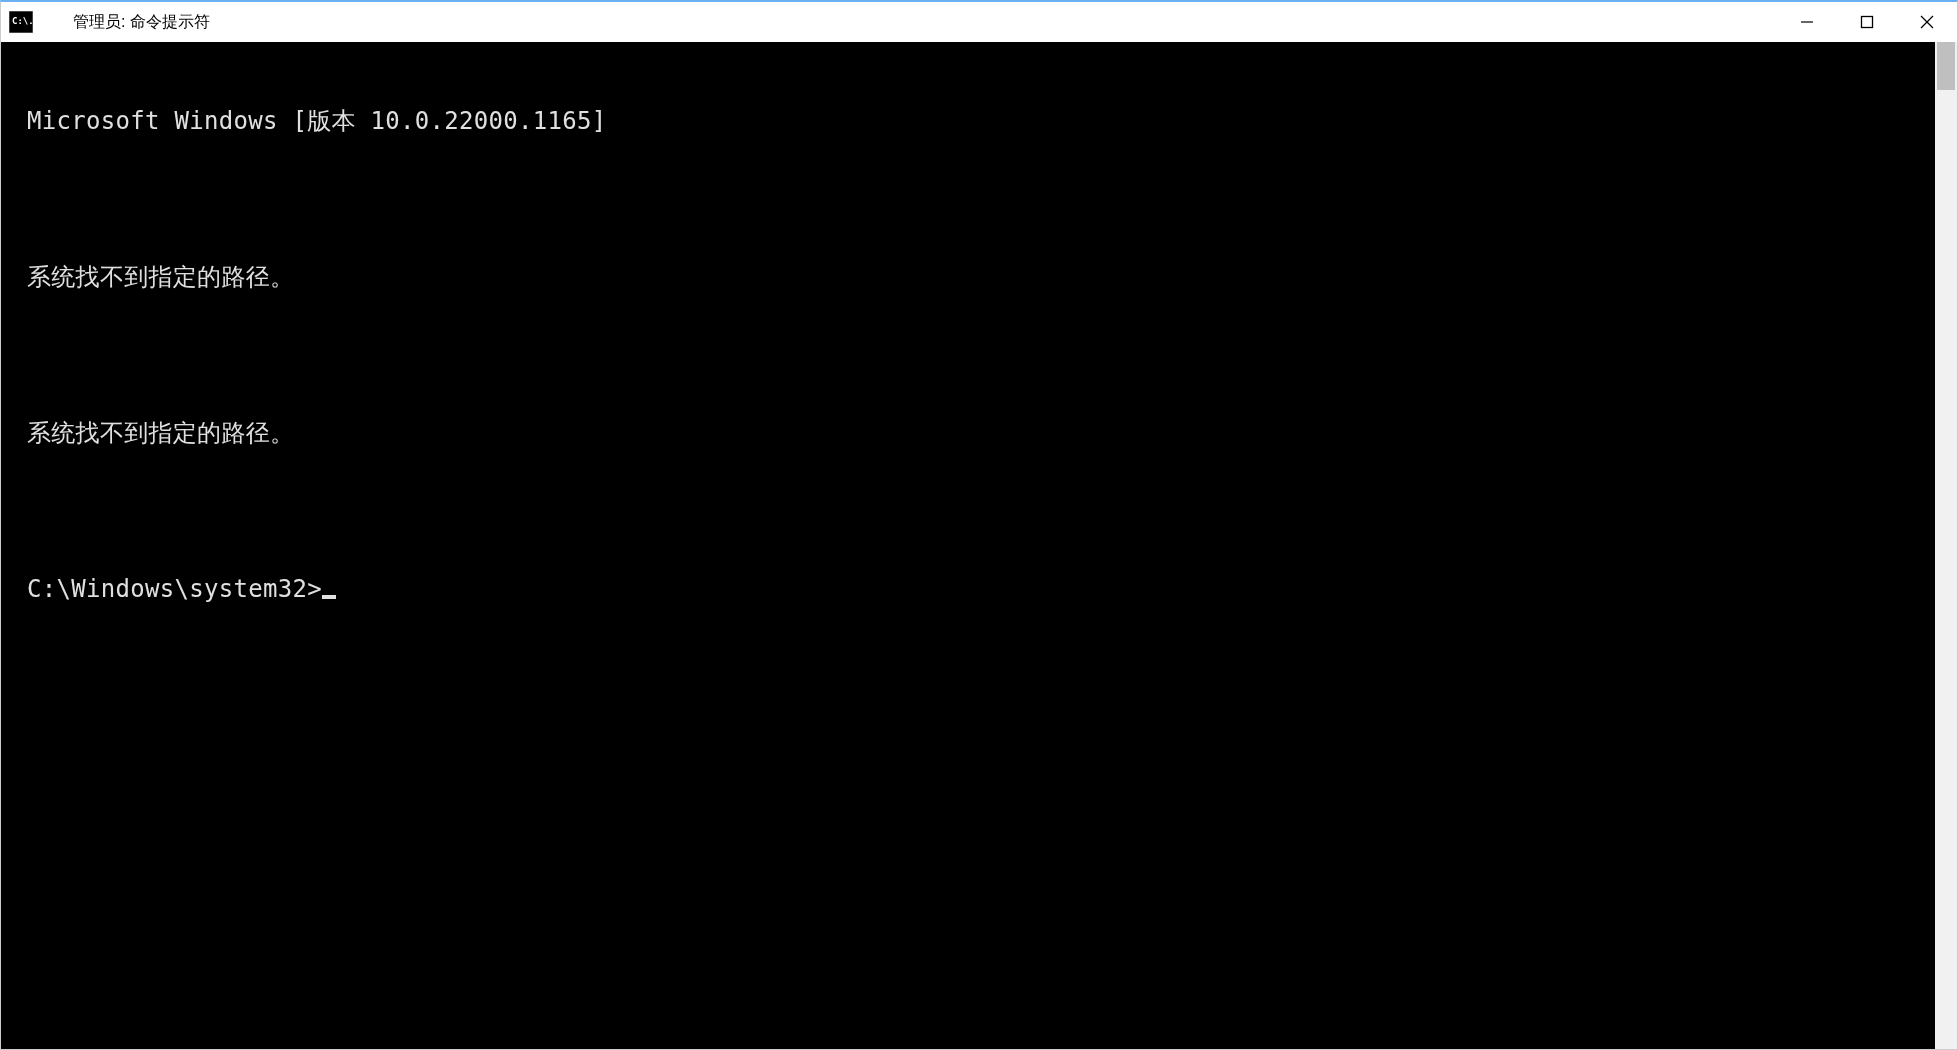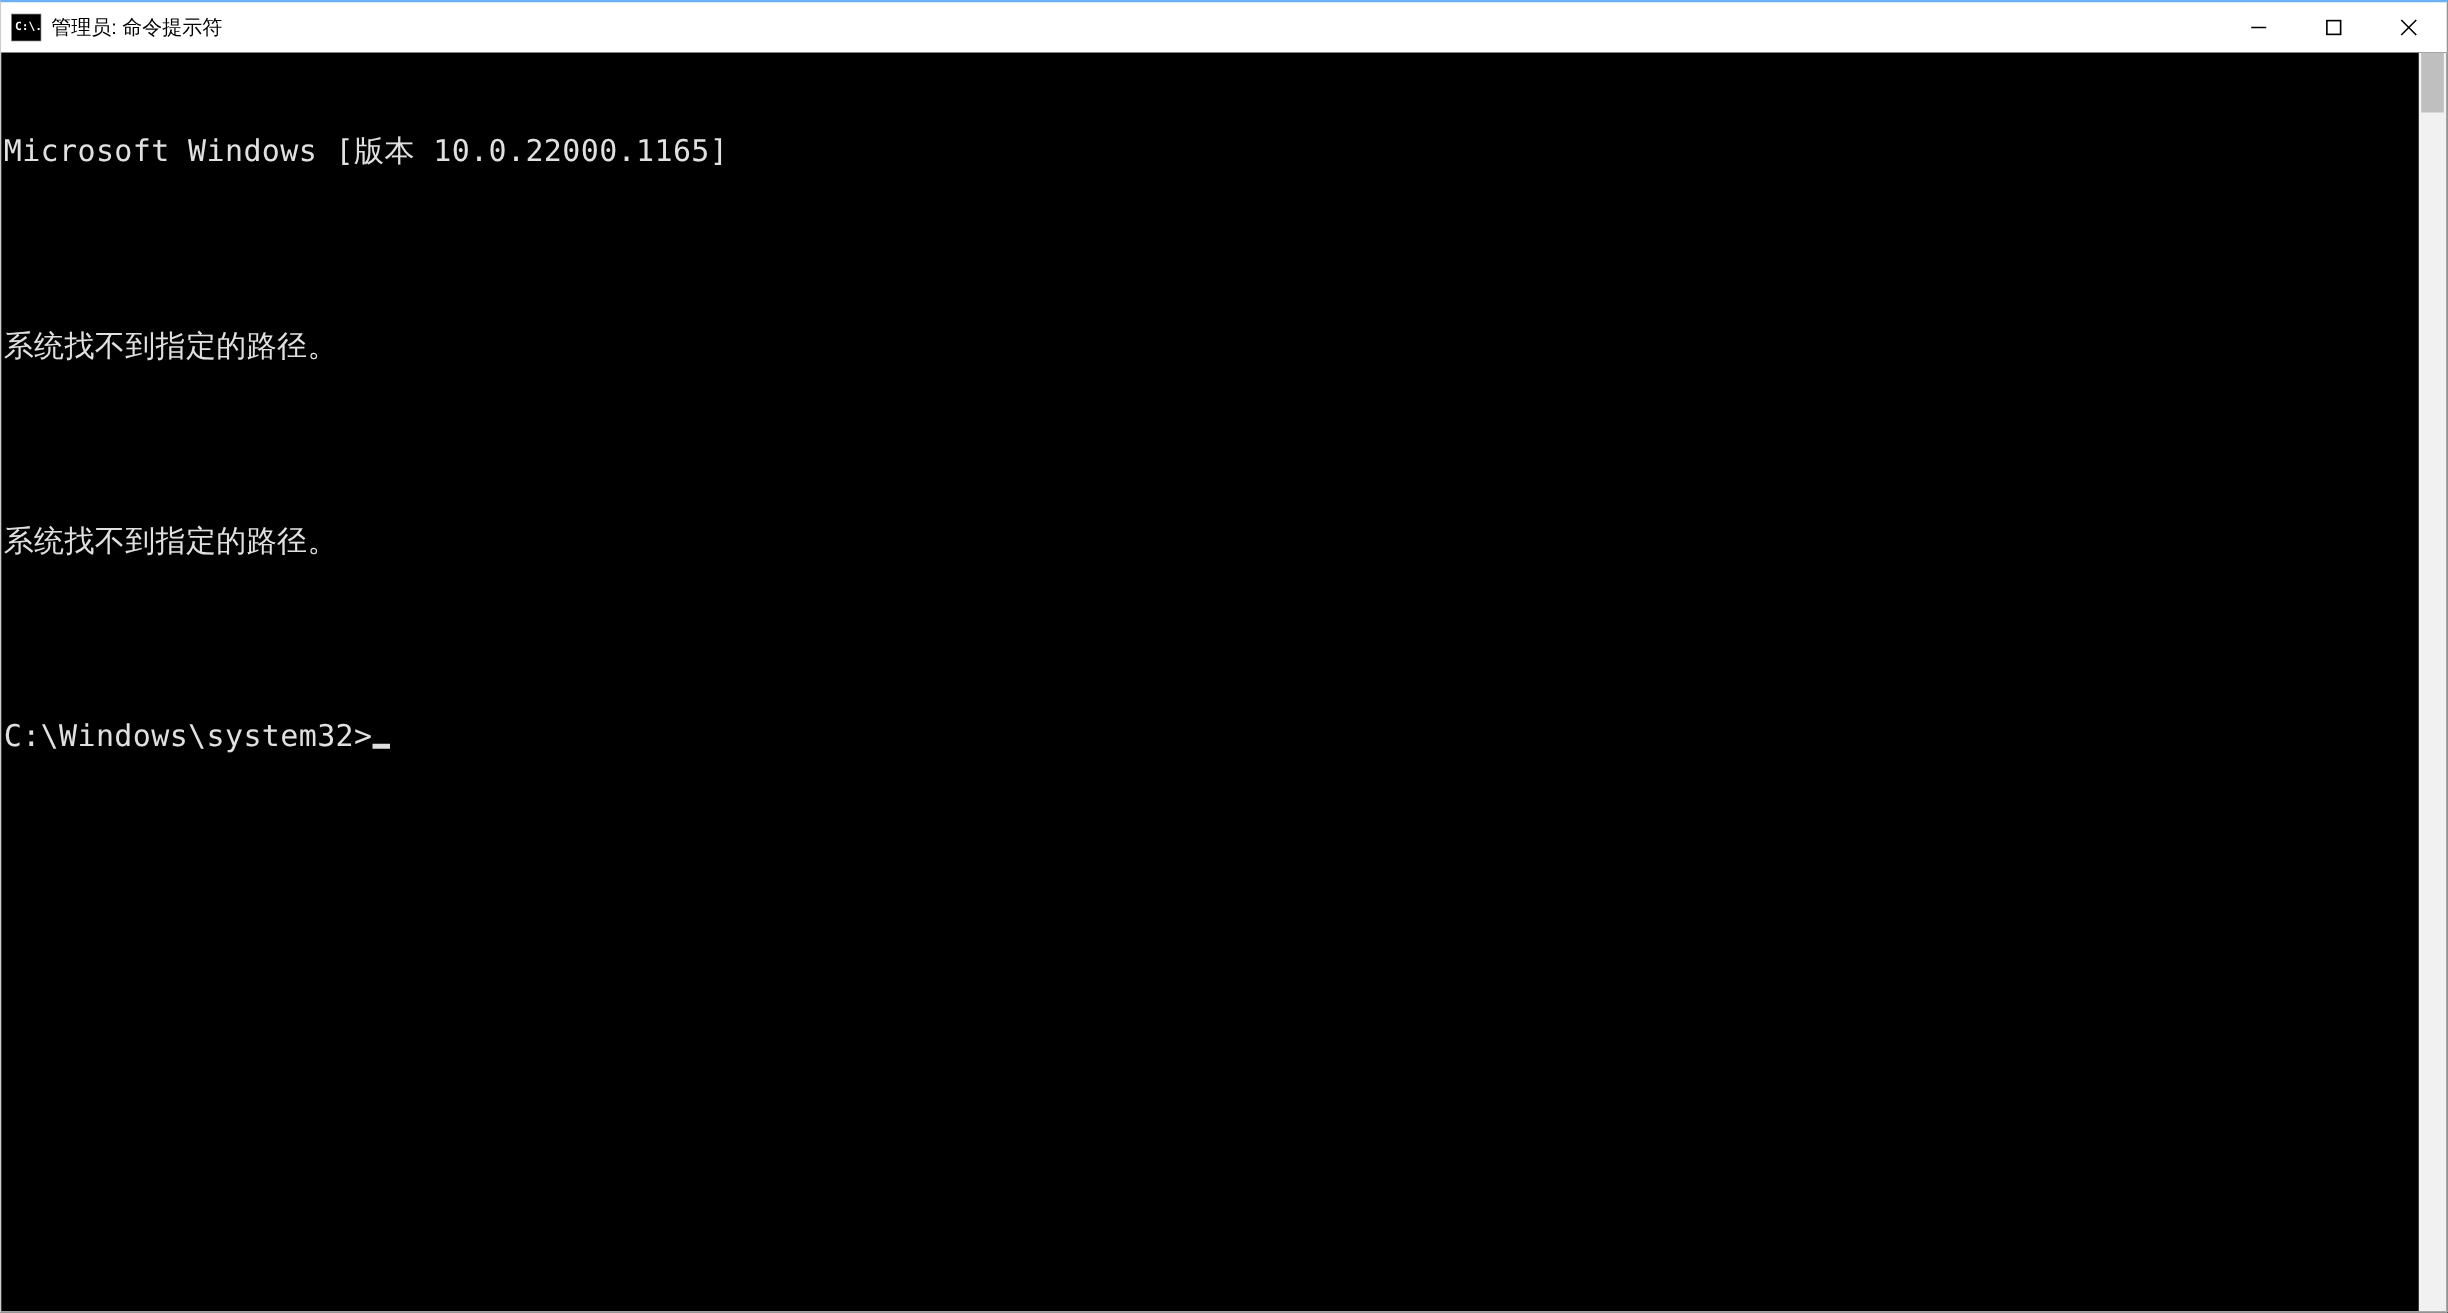--- a/index.html
+++ b/index.html
@@ -45,20 +45,21 @@
       justify-content: center;
     }
 
     .cmd-icon-svg {
       width: 24px;
       height: 22px;
     }
 
     .titlebar-title {
       flex-shrink: 0;
+      margin-left: 32px;
     }
 
     .titlebar-spacer {
       flex: 1;
     }
 
     .window-controls {
       display: flex;
       height: 100%;
     }
@@ -92,20 +93,21 @@
       font-size: 24px;
       line-height: 1.3;
       color: #e0e0e0;
       white-space: pre;
       letter-spacing: 0.3px;
       overflow: hidden;
     }
 
     .terminal-line {
       white-space: pre;
+      margin-left: 24px;
     }
 
     .cursor {
       display: inline-block;
       width: 14px;
       height: 4px;
       background: #e0e0e0;
       vertical-align: baseline;
       position: relative;
       top: 2px;

